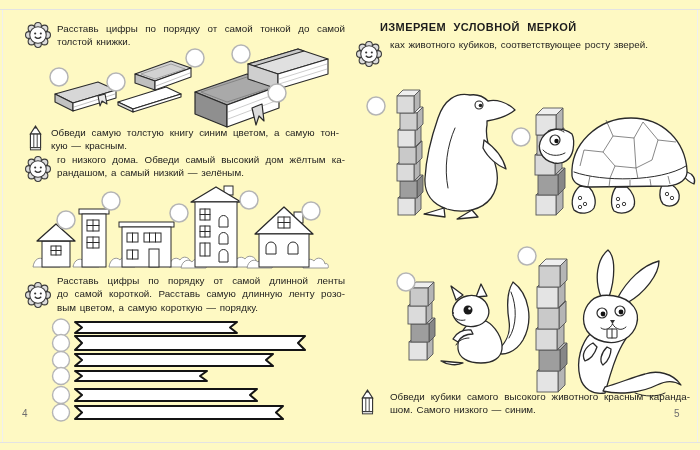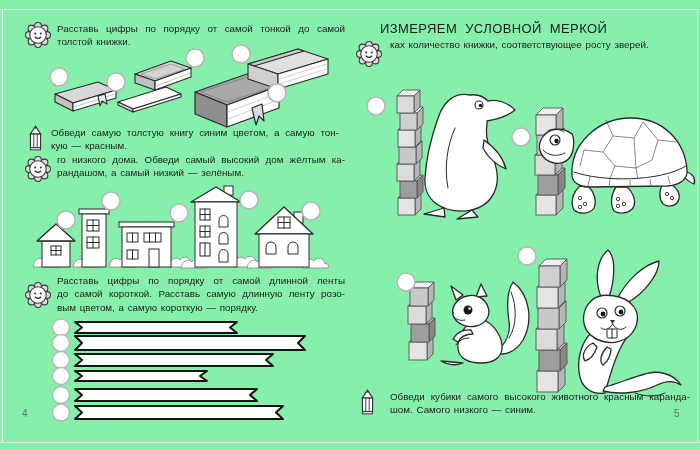--- a/index.html
+++ b/index.html
@@ -1,28 +1,28 @@
 <!DOCTYPE html>
 <html><head>
 <meta charset="utf-8">
 <style>
   html,body{margin:0;padding:0}
   body{width:700px;height:450px;position:relative;background:#fdfdfd;
        font-family:"Liberation Sans",sans-serif;color:#1c1c1c;overflow:hidden}
-  .spread{position:absolute;inset:0;background:#86efac}
+  .spread{position:absolute;inset:0;background:#fef9c3}
   .edge{position:absolute;background:#e3e3e3}
   .edge.top{left:0;top:9px;width:700px;height:1px}
   .edge.bottom{left:0;top:442px;width:700px;height:1px}
   .edge.left{left:2px;top:10px;width:1px;height:432px;background:#efefef}
   .edge.right{left:697px;top:10px;width:1px;height:432px;background:#efefef}
   .ttext{position:absolute}
   .tline{font-size:9.8px;line-height:13.4px;text-align:justify;text-align-last:justify;
          word-spacing:1px;white-space:normal}
   .tline.end{text-align-last:left}
-  .title{position:absolute;font-size:13px;font-weight:normal;letter-spacing:.4px;word-spacing:4px}
+  .title{position:absolute;font-size:11px;font-weight:bold;letter-spacing:.4px;word-spacing:4px}
   .pagenum{position:absolute;font-size:10px;color:#6e6e6e}
   svg{position:absolute;overflow:visible}
   .lineart{fill:#fff;stroke:#2a2a2a;stroke-width:1.3;stroke-linejoin:round;stroke-linecap:round}
   .detail{fill:none;stroke:#2a2a2a;stroke-width:1;stroke-linecap:round}
   .thin{fill:none;stroke:#555;stroke-width:.7}
   .win{fill:#fff;stroke:#2a2a2a;stroke-width:1}
   .circ{fill:#fff;stroke:#b5b5b5;stroke-width:1.5}
 </style>
 </head>
 <body>
@@ -250,21 +250,21 @@
           <circle cx="6" cy="18" r="3.1"></circle>
         <circle cx="3.6" cy="12" r="3.1"></circle>
           <circle cx="6" cy="6" r="3.1"></circle>
       </g>
       <circle cx="12" cy="12" r="7.6" fill="#fff" stroke="#3a3a3a" stroke-width="1"></circle>
       <circle cx="9.4" cy="10.6" r="1" fill="#333"></circle>
         <circle cx="14.6" cy="10.6" r="1" fill="#333"></circle>
       <path d="M9,13.6 Q12,16.6 15,13.6" fill="none" stroke="#333" stroke-width="1.1"></path>
     </svg>
     <div class="ttext" style="left:390px;top:38px;width:300px">
-      <div class="tline end">ках количество книжки, соответствующее росту зверей.</div>
+      <div class="tline end">ках животного кубиков, соответствующее росту зверей.</div>
     </div>
 
     <svg style="left:360px;top:88px" width="158" height="135" viewBox="0 0 158 135">
       <g>
           <polygon points="38,110 44,104 61,104 55,110" fill="#efefef" stroke="#555" stroke-width="0.9"></polygon>
           <polygon points="55,110 61,104 61,121 55,127" fill="#b5b5b5" stroke="#555" stroke-width="0.9"></polygon>
           <rect x="38" y="110" width="17" height="17" fill="#e4e4e4" stroke="#555" stroke-width="0.9"></rect>
           <polygon points="40,93 46,87 63,87 57,93" fill="#b3b3b3" stroke="#555" stroke-width="0.9"></polygon>
           <polygon points="57,93 63,87 63,104 57,110" fill="#878787" stroke="#555" stroke-width="0.9"></polygon>
           <rect x="40" y="93" width="17" height="17" fill="#9e9e9e" stroke="#555" stroke-width="0.9"></rect>

